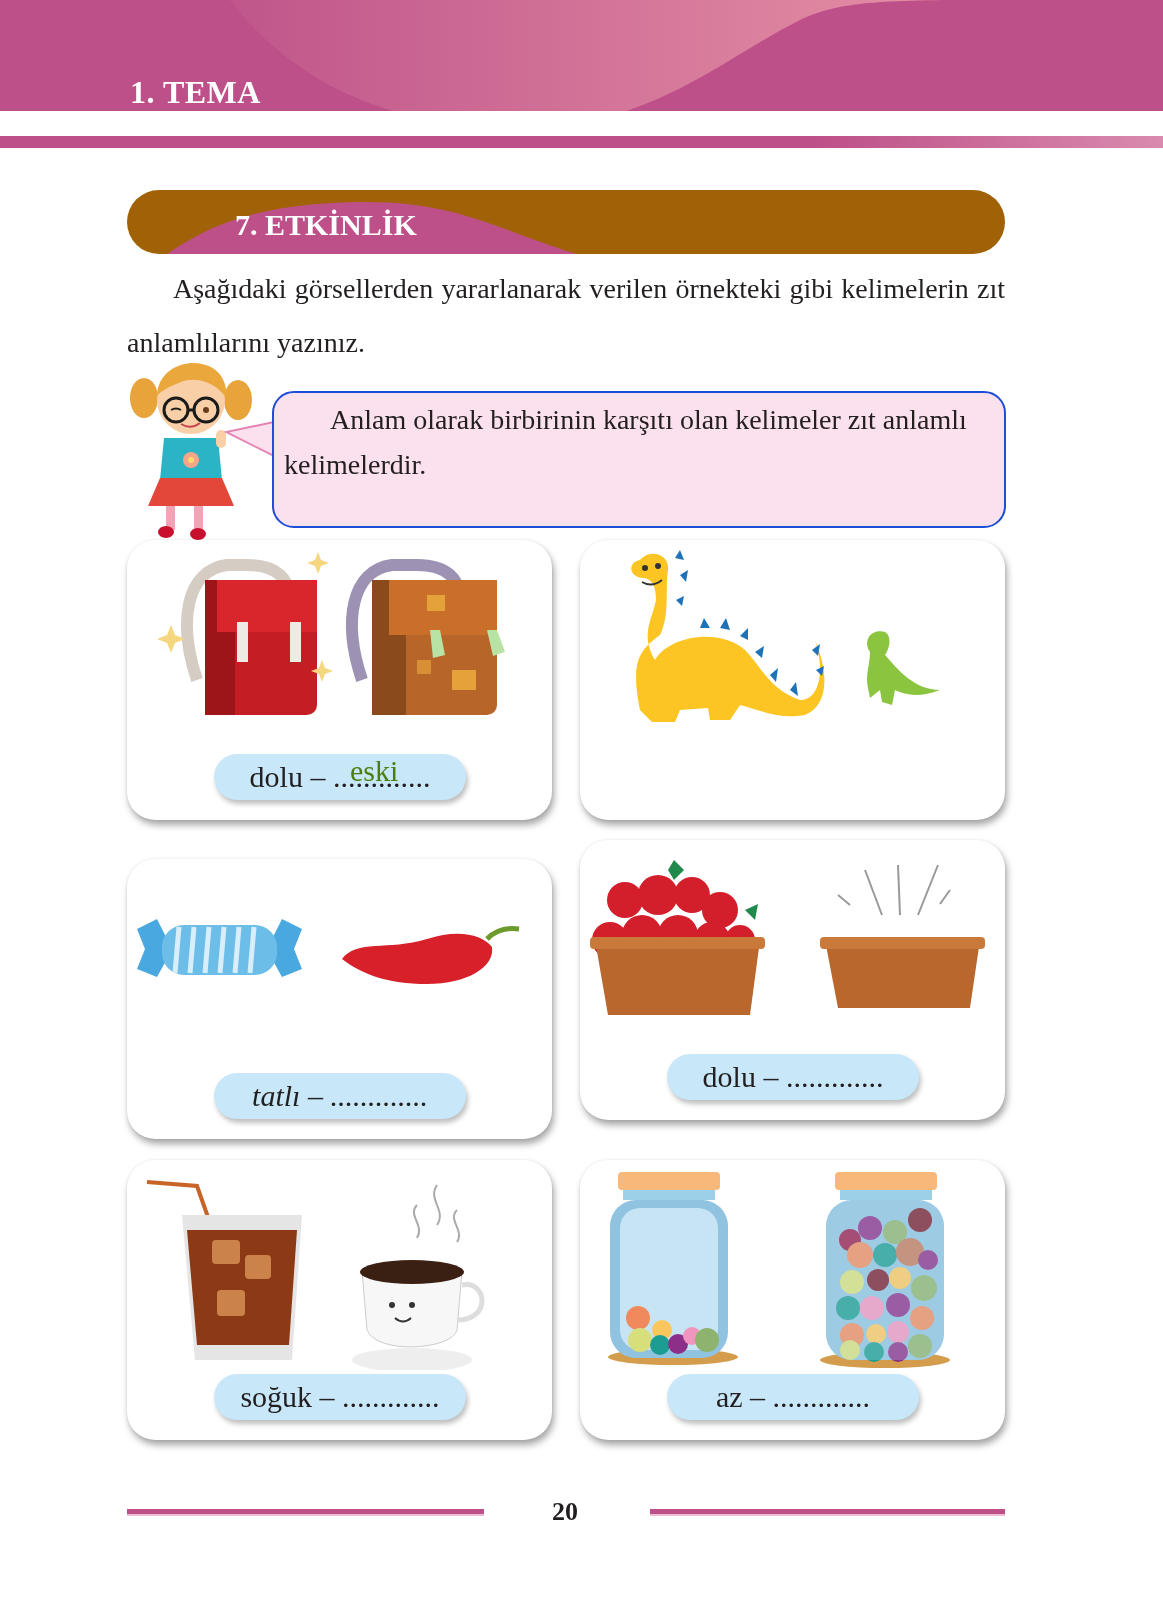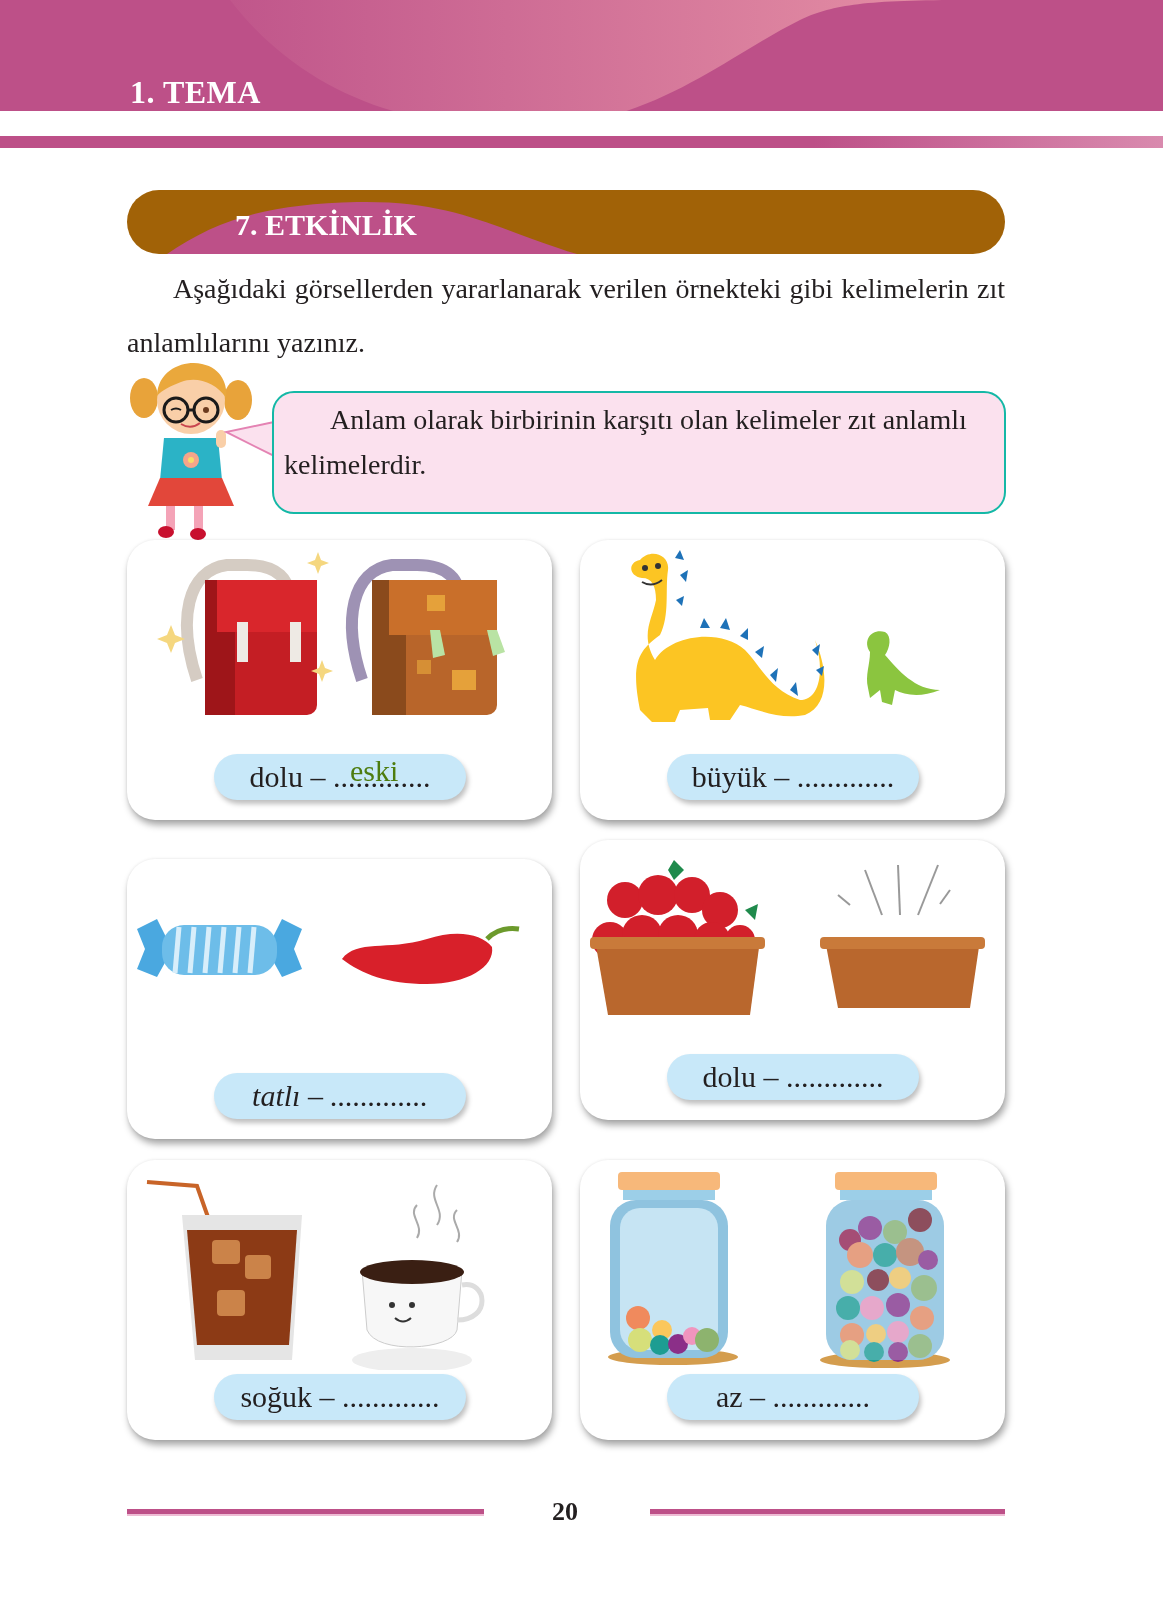--- a/index.html
+++ b/index.html
@@ -11,21 +11,21 @@
   .header-stripe { position:absolute; left:0; top:136px; width:1163px; height:12px;
         background:linear-gradient(90deg,#bd5088 0%, #bd5088 70%, #d98aae 100%); border-radius:0 0 0 0; }
 
   .activity-bar { position:absolute; left:127px; top:190px; width:878px; height:64px; background:#a16207; border-radius:32px; overflow:hidden; }
   .activity-bar svg { position:absolute; left:0; top:0; }
   .activity-title { position:absolute; left:108px; top:18px; font-size:30px; font-weight:bold; color:#ffffff; }
 
   .instructions { position:absolute; left:127px; top:262px; width:878px; font-size:28px; line-height:54px; text-align:justify; text-indent:46px; }
 
   .girl { position:absolute; left:126px; top:360px; width:132px; height:180px; }
-  .bubble { position:absolute; left:272px; top:391px; width:734px; height:123px; background:#fbe1ee; border:2px solid #14b8a6; border-radius:22px; box-sizing:border-box; }
+  .bubble { position:absolute; left:272px; top:391px; width:734px; height:137px; background:#fbe1ee; border:2px solid #1d4ed8; border-radius:22px; box-sizing:border-box; }
   .bubble-tail { position:absolute; left:224px; top:420px; }
   .bubble-text { position:absolute; left:10px; top:4px; width:705px; font-size:28px; line-height:45px; text-indent:46px; }
 
   .card { position:absolute; width:425px; height:280px; background:#ffffff; border-radius:28px;
           box-shadow: 2px 5px 7px rgba(0,0,0,0.35), 0 0 3px rgba(0,0,0,0.08); }
   .card .art { position:absolute; left:0; top:0; width:425px; height:210px; }
   .pill { position:absolute; left:87px; top:214px; width:252px; height:46px; background:#c8e8f9; border-radius:23px;
           box-shadow: 2px 4px 5px rgba(0,0,0,0.25); font-size:30px; line-height:46px; text-align:center; white-space:nowrap; }
   .pill .answer { color:#4d7c0f; position:absolute; left:136px; top:-6px; }
 
@@ -136,23 +136,20 @@
         <polygon points="140,88 146,78 150,90"></polygon>
         <polygon points="160,96 168,88 168,100"></polygon>
       <polygon points="175,112 184,106 182,118"></polygon>
         <polygon points="190,135 198,128 196,142"></polygon>
         <polygon points="210,150 216,142 218,156"></polygon>
       <polygon points="232,110 240,104 238,116"></polygon>
         <polygon points="236,130 244,126 242,136"></polygon>
     </g>
     <path d="M290,112 C282,100 292,88 305,92 C312,96 310,108 305,115 C318,130 335,150 360,150 C340,158 325,155 315,150 L312,165 L302,162 L300,150 L290,158 L288,148 C285,135 290,125 290,112 Z" fill="#8bc53f"></path>
   </svg>
-  <div class="pill">
-    <span>büyük – .............</span>
-  </div>
 </div>
 
 <div class="card" style="left:127px; top:859px;font-style:italic;">
   <svg class="art" viewBox="0 0 425 210">
     <path d="M10,70 L30,60 L40,80 L40,100 L30,118 L10,110 L18,90 Z" fill="#4aa8e0"></path>
     <path d="M175,70 L155,60 L145,80 L145,100 L155,118 L175,110 L167,90 Z" fill="#4aa8e0"></path>
     <rect x="35" y="66" width="115" height="50" rx="22" fill="#6dbde9"></rect>
     <g stroke="#d8eefa" stroke-width="5">
       <line x1="52" y1="68" x2="48" y2="114"></line>
         <line x1="67" y1="68" x2="63" y2="114"></line>

